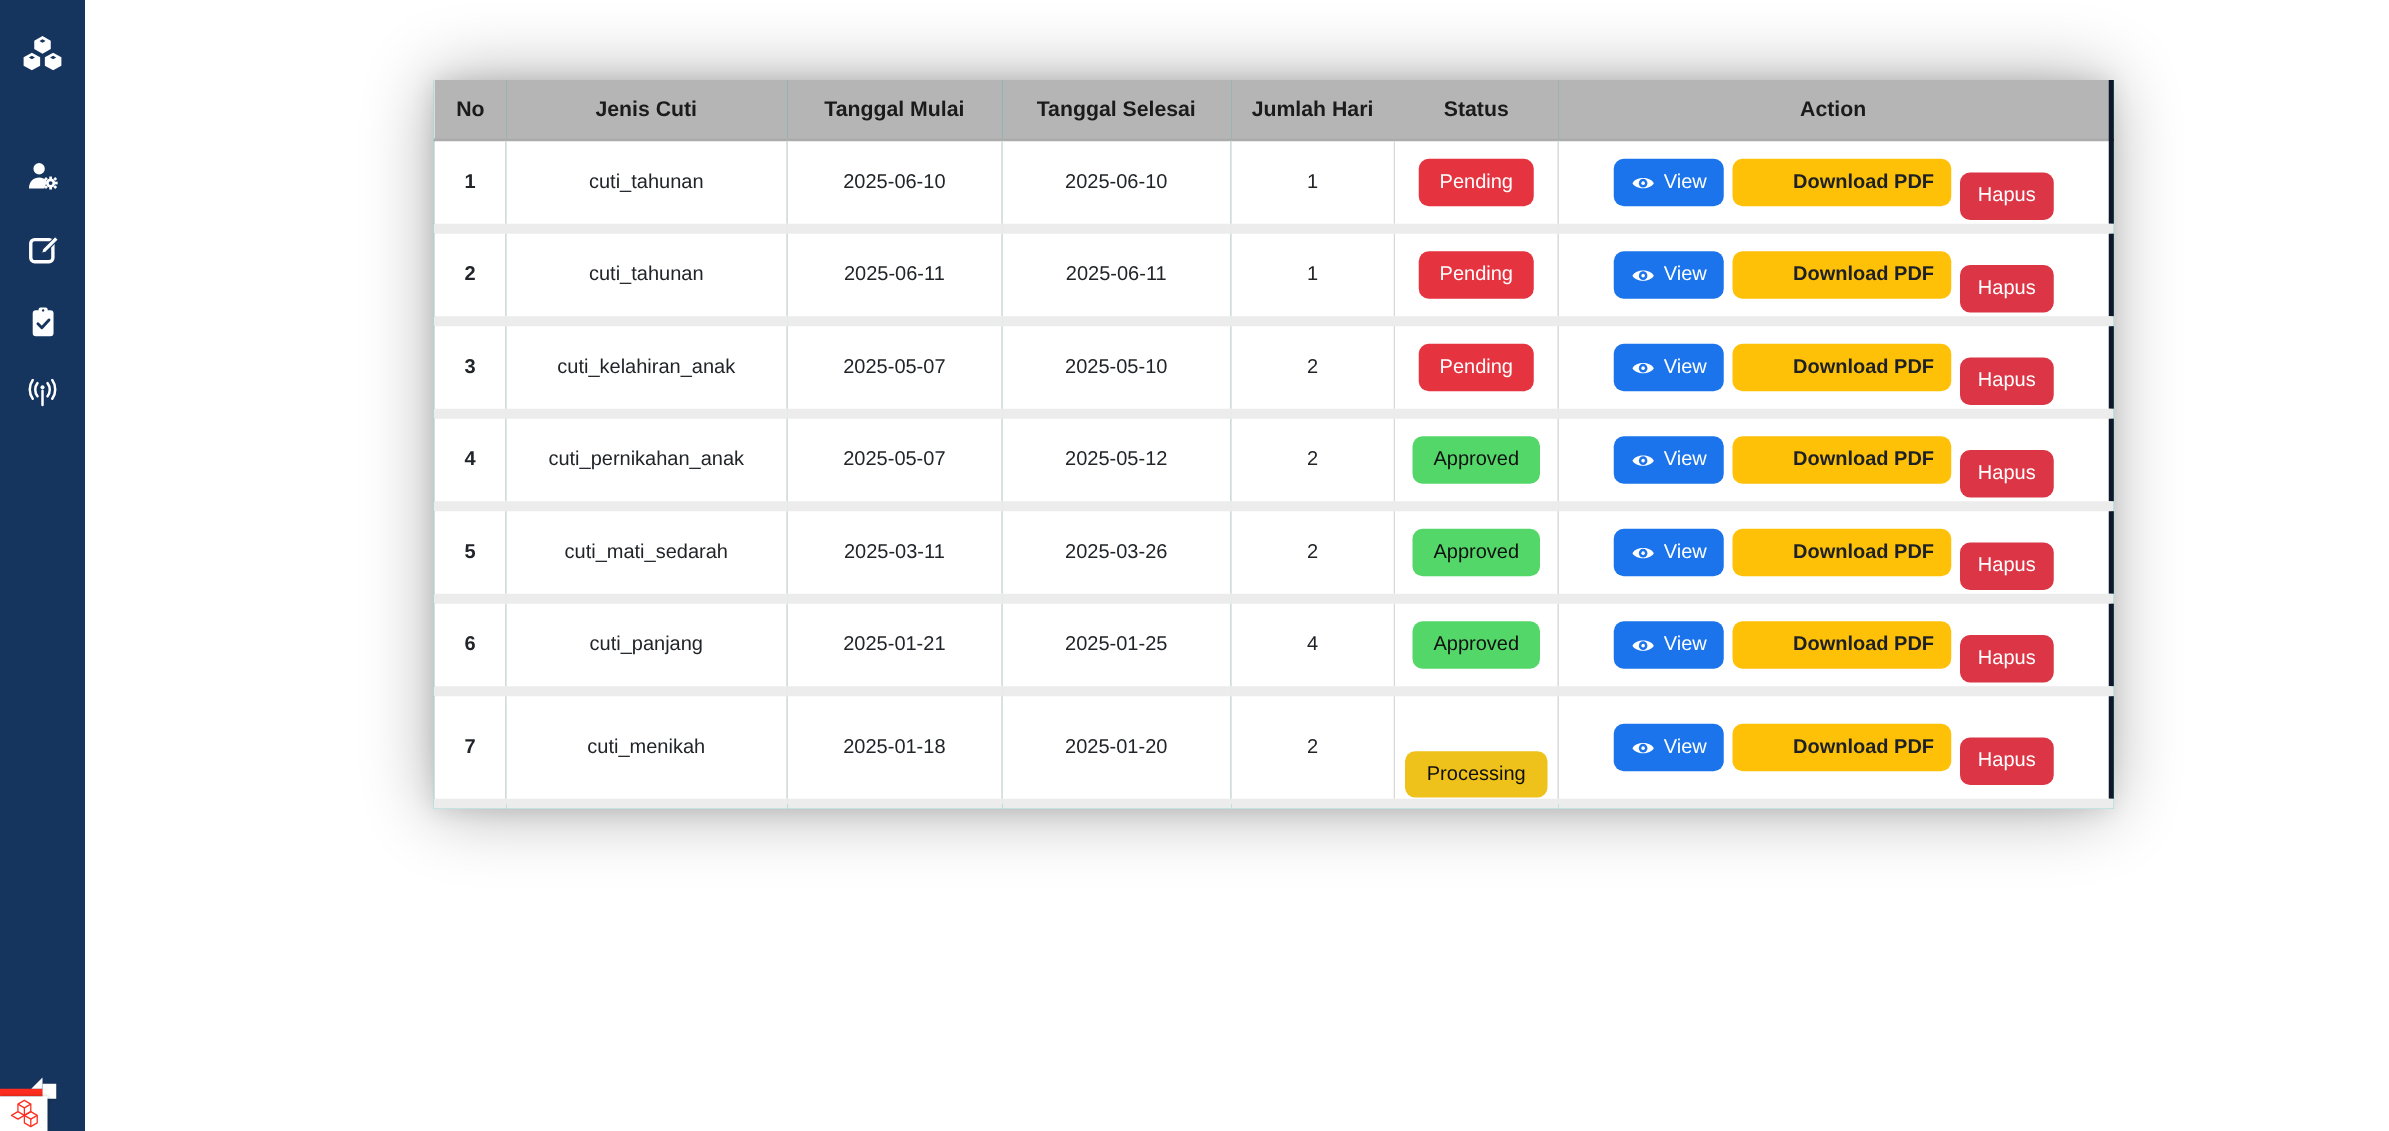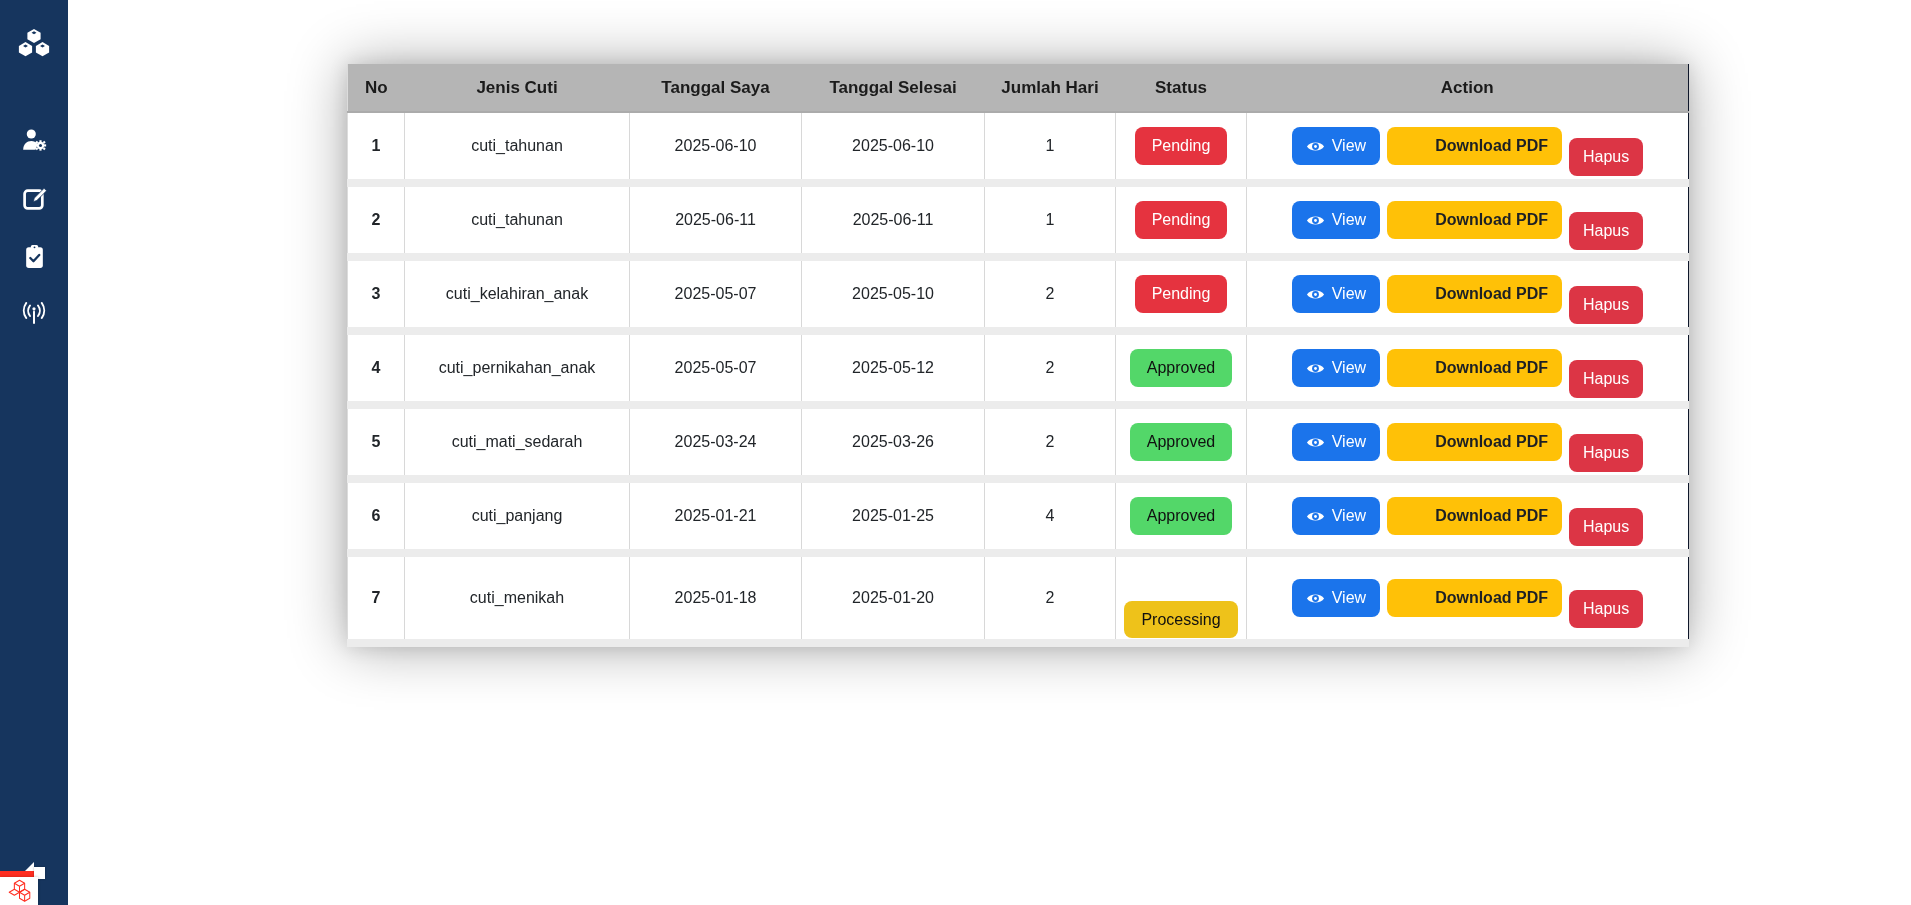--- a/index.html
+++ b/index.html
@@ -21,21 +21,21 @@
   
   .main{position:absolute;left:347px;top:64px;width:1341px;}
   .page-title{
     font-size:28px;font-weight:700;margin:0 0 12px 6px;color:#1e2125;letter-spacing:.2px;
   }
   .table-wrap{
     box-shadow:0 0 55px rgba(0,0,0,.33), 0 0 18px rgba(0,0,0,.12);
     background:#fff;
   }
   table{border-collapse:collapse;table-layout:fixed;width:1341px;background:#14b8a6;
-        border-left:1px solid #dcdcdc;border-right:1px solid #0f172a;}
+        border-left:1px solid #dcdcdc;border-right:4px solid #0f172a;}
   th{
     background:#b5b5b5;height:45px;font-size:17px;font-weight:700;color:#1b1b1b;
     text-align:center;border-bottom:2px solid #ababab;
   }
   td{
     height:64px;background:#fff;text-align:center;vertical-align:middle;
     font-size:16px;color:#212529;
     border-bottom:8px solid #ececec;border-right:1px solid #d8d8d8;
   }
   td:last-child{border-right:none;}
@@ -140,21 +140,21 @@
           <col style="width:172px">
         <col style="width:183px">
           <col style="width:131px">
           <col style="width:131px">
         <col style="width:442px">
       </colgroup>
       <thead>
         <tr>
           <th>No</th>
           <th>Jenis Cuti</th>
-          <th>Tanggal Saya</th>
+          <th>Tanggal Mulai</th>
           <th>Tanggal Selesai</th>
           <th>Jumlah Hari</th>
           <th>Status</th>
           <th>Action</th>
         </tr>
       </thead>
       <tbody id="table-body">
   <tr>
     <td class="no-cell">1</td>
     <td>cuti_tahunan</td>
@@ -267,21 +267,21 @@
         <button class="btn btn-delete">
           <span>Hapus</span>
         </button>
       </div>
     </td>
   </tr>
 
   <tr>
     <td class="no-cell">5</td>
     <td>cuti_mati_sedarah</td>
-    <td>2025-03-24</td>
+    <td>2025-03-11</td>
     <td>2025-03-26</td>
     <td>2</td>
     <td>
       <span class="badge" style="background: rgb(83, 215, 105); color: rgb(16, 16, 16);">Approved</span>
     </td>
     <td>
       <div class="actions">
         <button class="btn btn-view">
           <svg width="19" height="15" viewBox="0 0 20 15">
             <path d="M1 7.5 C4.2 1.8 15.8 1.8 19 7.5 C15.8 13.2 4.2 13.2 1 7.5 Z" fill="#ffffff"></path>

